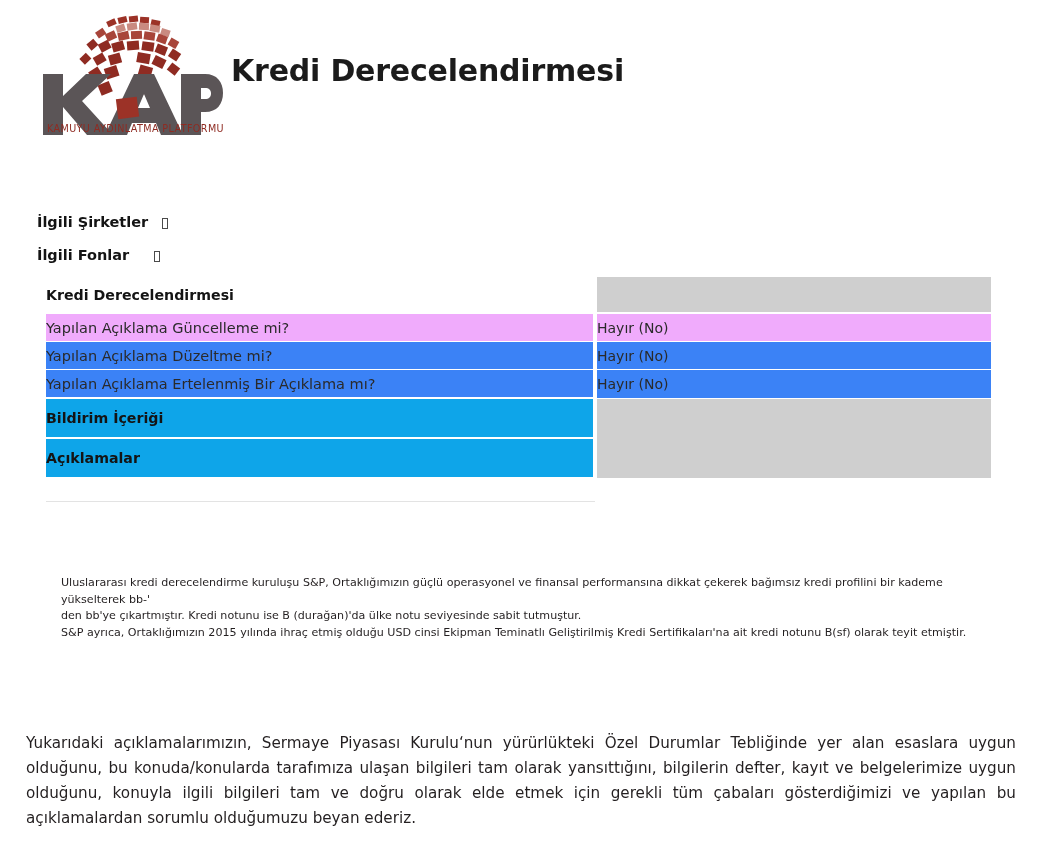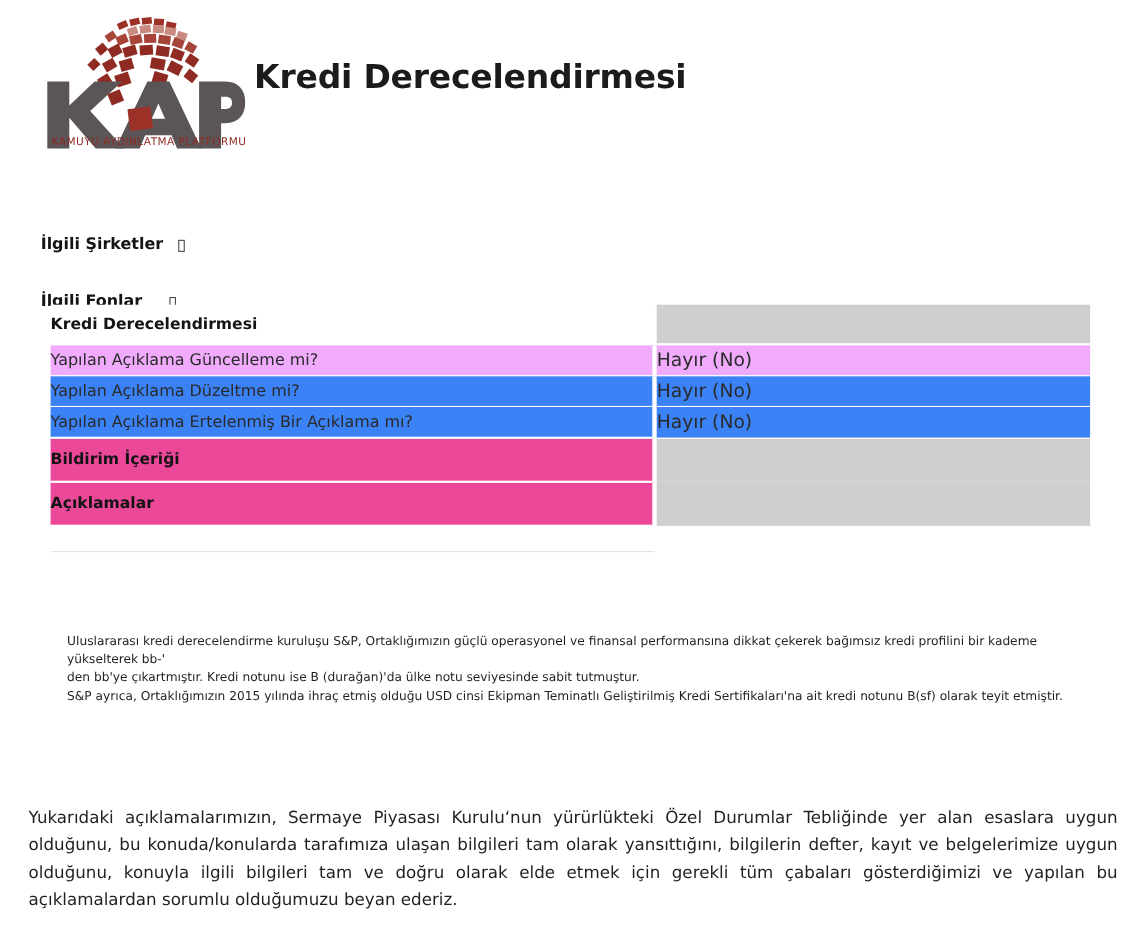--- a/index.html
+++ b/index.html
@@ -50,21 +50,21 @@
   
   .rel-row {
     position: absolute;
     left: 37px;
     height: 22px;
     display: flex;
     align-items: center;
     justify-content: center;
   }
   #rel-companies { top: 211px; }
-  #rel-funds     { top: 263px; }
+  #rel-funds     { top: 244px; }
   .rel-label {
     font-size: 14.5px;
     font-weight: 700;
     color: #141414;
     white-space: nowrap;
   }
   .rel-box {
     display: inline-block;
     margin-left: 14px;
     width: 6px;
@@ -111,34 +111,34 @@
   .tr-item .cell-label {
     height: 27px;
     font-size: 14.5px;
     font-weight: 400;
     color: #2a2a2a;
     padding-left: 29px;
     border-bottom: 1px solid #ffffff;
   }
   .tr-item .cell-value {
     height: 27px;
-    font-size: 17px;
+    font-size: 14px;
     font-weight: 400;
     color: #2a2a2a;
     padding-left: 7px;
     border-left: 4px solid #ffffff;
     border-bottom: 1px solid #ffffff;
   }
   .tr-item.shade .cell-label,
   .tr-item.shade .cell-value { background: #f0abfc; }
   .tr-item.plain .cell-label,
   .tr-item.plain .cell-value { background: #3b82f6; }
 
   .tr-section .cell-label {
-    background: #ec4899;
+    background: #0ea5e9;
     height: 38px;
     font-size: 14.2px;
     font-weight: 700;
     color: #141414;
     padding-left: 29px;
     border-bottom: 2px solid #ffffff;
   }
   .tr-section .cell-value {
     background: #cfcfcf;
     height: 38px;

